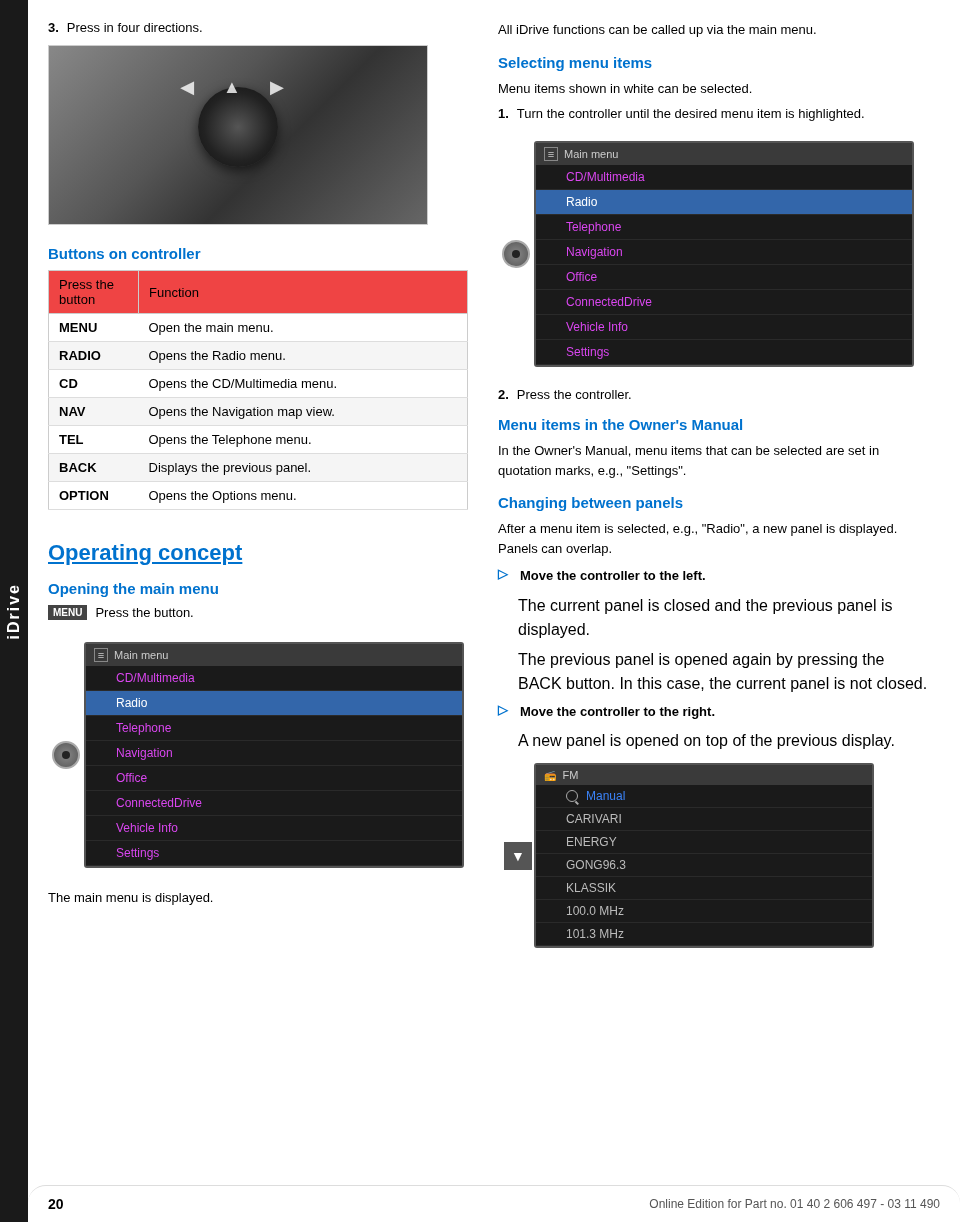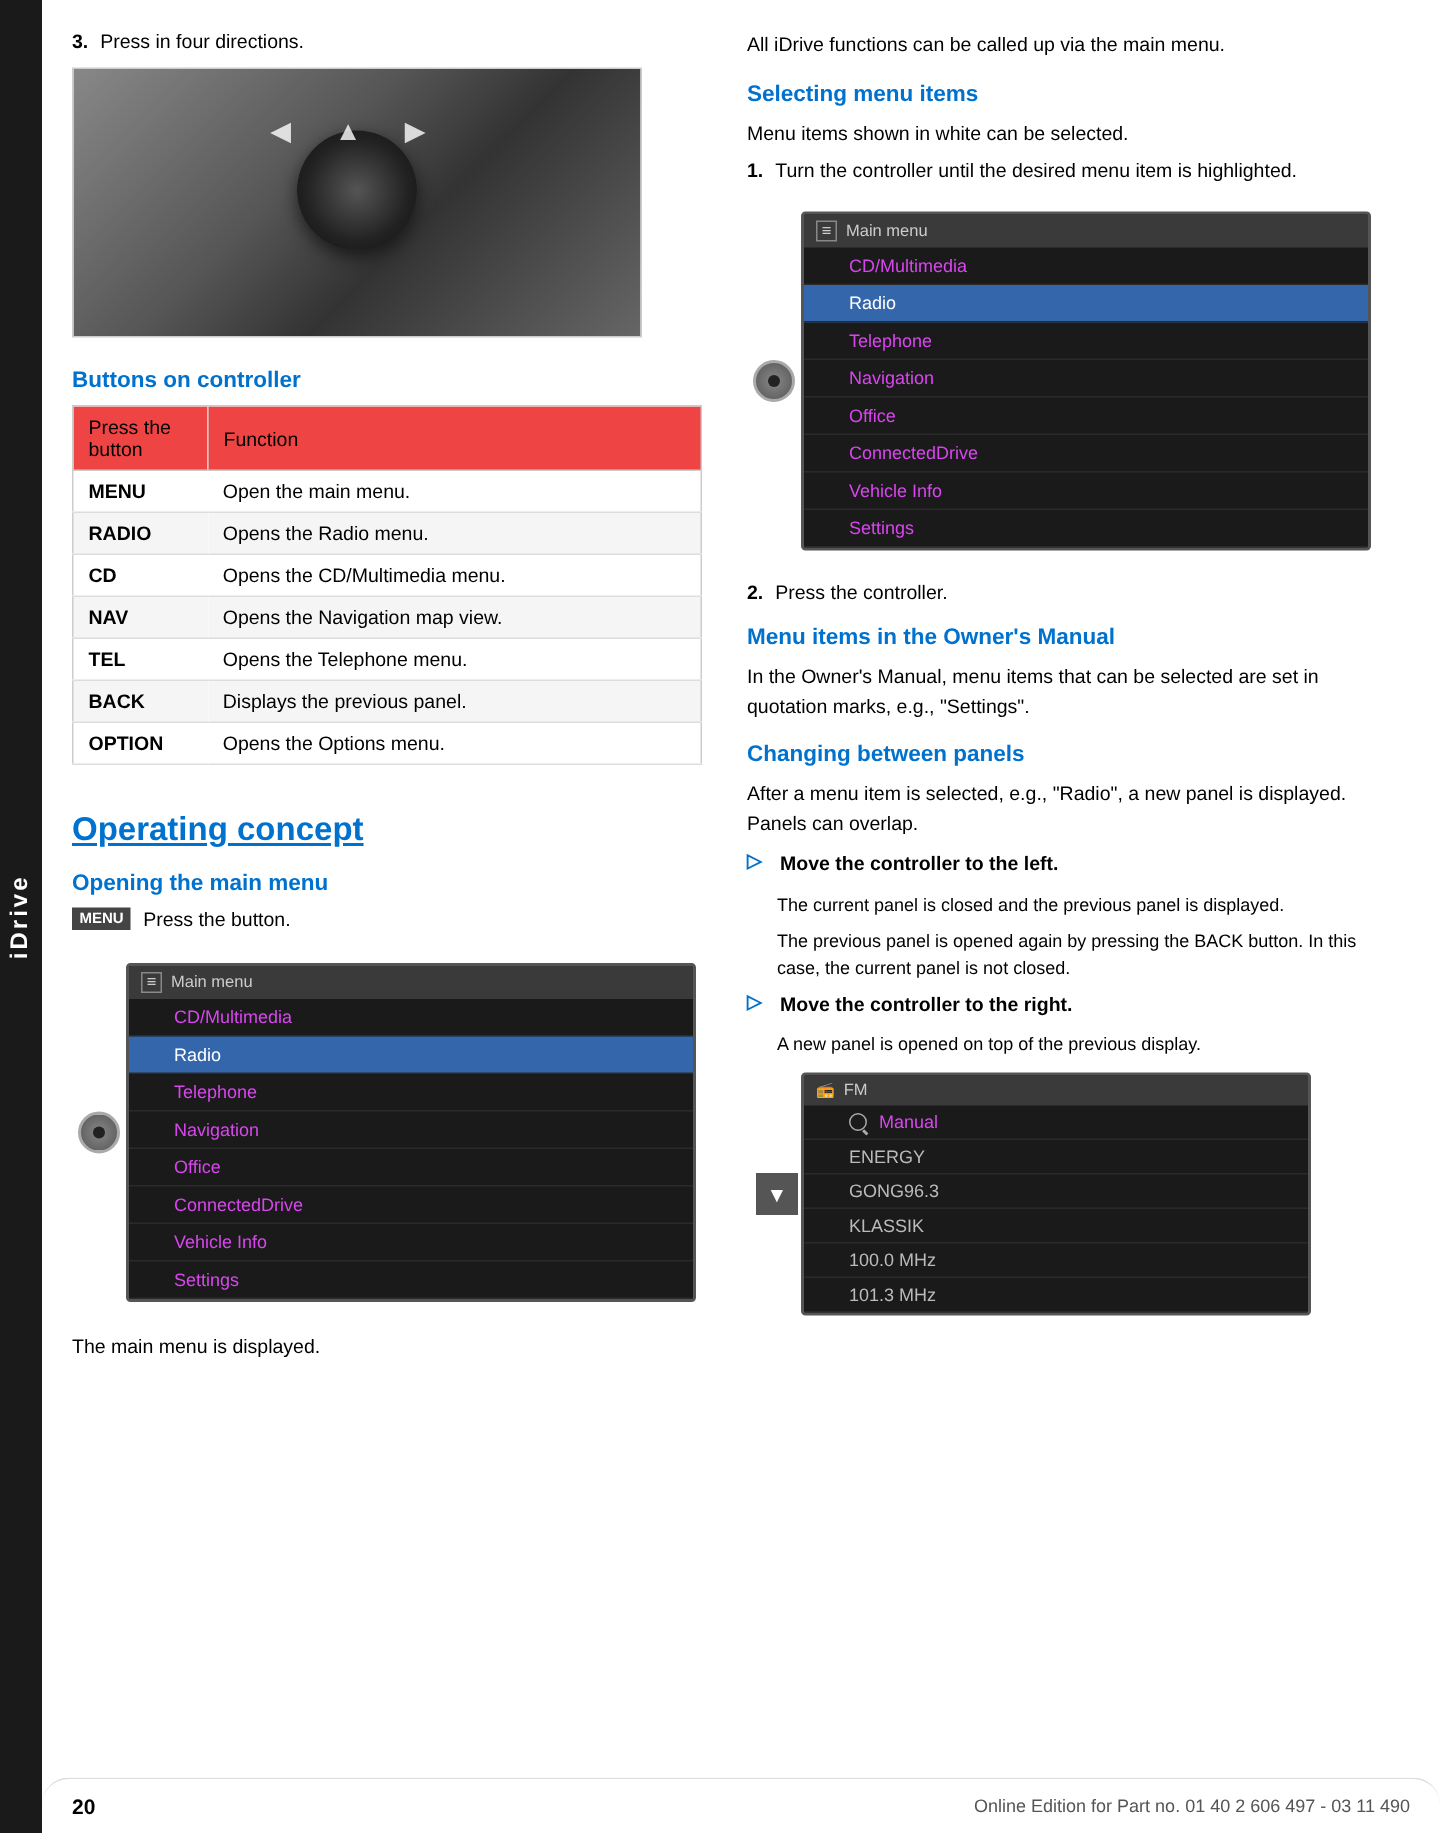--- a/index.html
+++ b/index.html
@@ -251,21 +251,21 @@
     }
     .bullet-text {
       flex: 1;
       font-size: 13px;
       line-height: 1.5;
       font-weight: bold;
     }
     .sub-bullet {
       margin-left: 20px;
       margin-bottom: 6px;
-      font-size: 12px;
+      font-size: 16px;
       line-height: 1.5;
     }
 
     
     .fm-screen {
       width: 340px;
       background: #1a1a1a;
       border: 2px solid #555;
       border-radius: 3px;
       overflow: hidden;
@@ -282,21 +282,21 @@
     .fm-screen .fm-item {
       padding: 4px 30px;
       color: #bbb;
       font-size: 12px;
       border-bottom: 1px solid #2a2a2a;
     }
     .fm-screen .fm-item.manual {
       display: flex;
       align-items: center;
       gap: 8px;
-      color: #d946ef;
+      color: #3b82f6;
     }
     .search-icon-small {
       display: inline-block;
       width: 12px;
       height: 12px;
       border: 1.5px solid #aaa;
       border-radius: 50%;
       position: relative;
     }
     .search-icon-small::after {
@@ -520,20 +520,21 @@
       <div class="arrow-indicator">
         <div class="down-arrow-box">▼</div>
       </div>
       <div class="fm-screen" id="fm-screen">
         <div class="fm-title-bar">
           <span style="font-size:10px;">📻</span>
           <span>FM</span>
         </div>
         <div id="fm-screen-items">
             <div class="fm-item manual"><span class="search-icon-small"></span> Manual</div>
+            <div class="fm-item">CARIVARI</div>
             <div class="fm-item">ENERGY</div>
             <div class="fm-item">GONG96.3</div>
             <div class="fm-item">KLASSIK</div>
             <div class="fm-item">100.0  MHz</div>
             <div class="fm-item">101.3  MHz</div>
           </div>
       </div>
     </div>
 
   </div>

